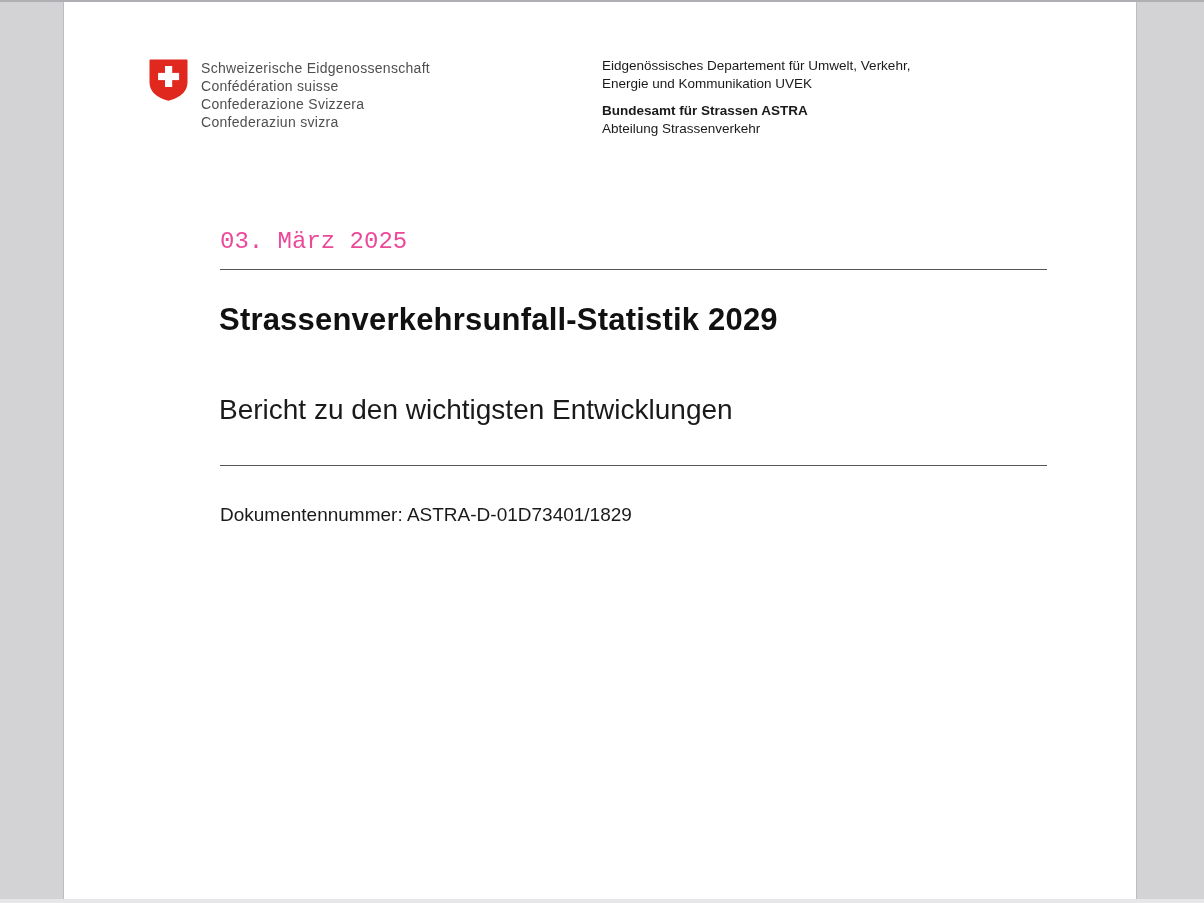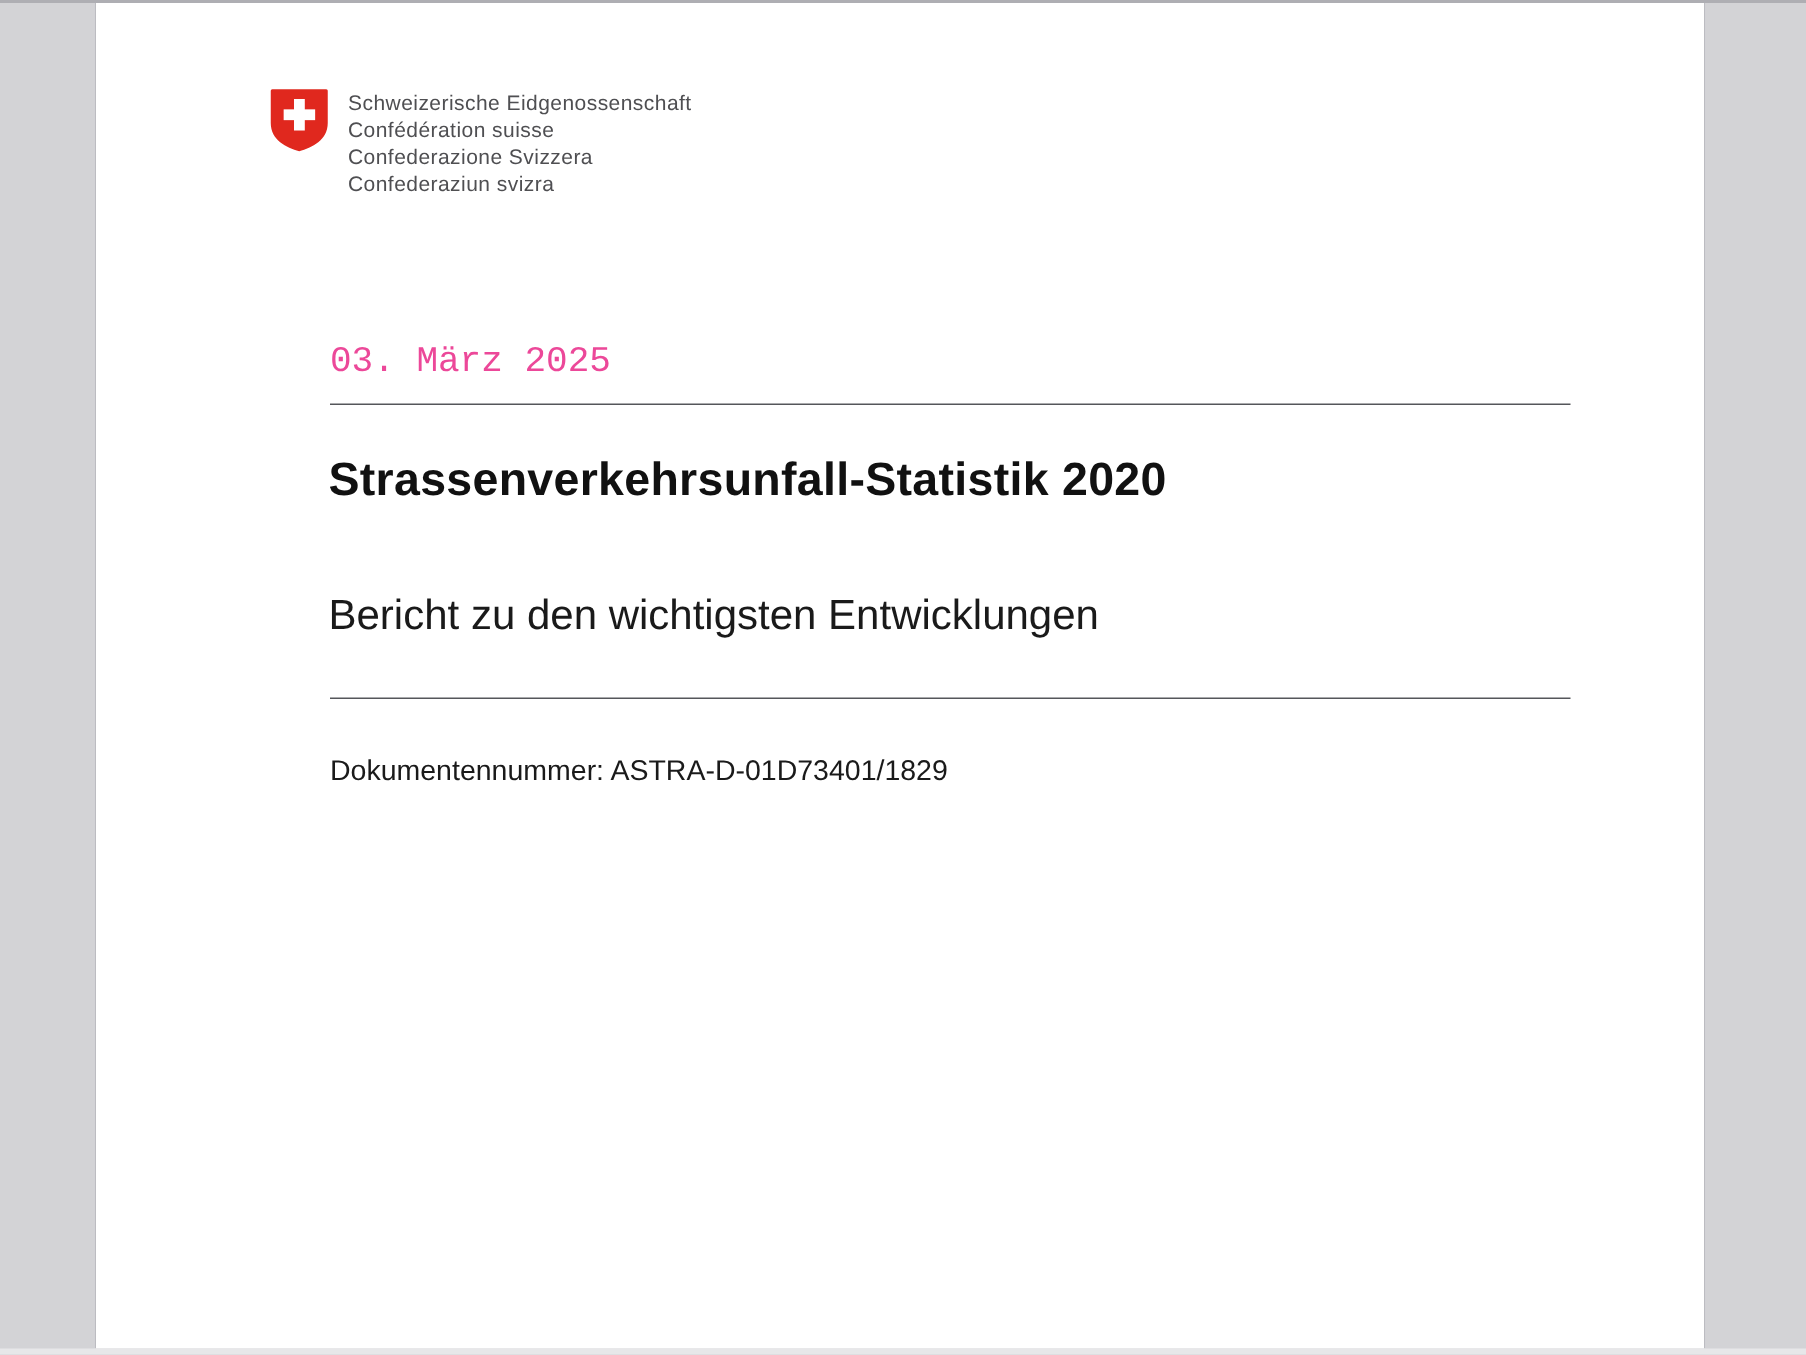--- a/index.html
+++ b/index.html
@@ -37,21 +37,21 @@
     width: 1074px; height: 897px;
     background: #ffffff;
     border-left: 1px solid #bcbcc1;
     border-right: 1px solid #bcbcc1;
     box-sizing: border-box;
     z-index: 2;
   }
   
   .logo-block {
     position: absolute;
-    left: 115px; top: 56px;
+    left: 84px; top: 56px;
     display: flex;
     align-items: flex-start;
   }
   .swiss-shield {
     width: 41px; height: 44px;
     flex: 0 0 auto;
   }
   .logo-wordmark {
     margin-left: 12px;
     padding-top: 1px;
@@ -136,26 +136,32 @@
         <rect x="10.1" y="14.9" width="21" height="7.2" fill="#ffffff"></rect>
       </svg>
       <div class="logo-wordmark">
         <div>Schweizerische Eidgenossenschaft</div>
         <div>Confédération suisse</div>
         <div>Confederazione Svizzera</div>
         <div>Confederaziun svizra</div>
       </div>
     </div>
 
+    <div class="dept-block">
+      <div>Eidgenössisches Departement für Umwelt, Verkehr,</div>
+      <div>Energie und Kommunikation UVEK</div>
+      <div class="dept-office">Bundesamt für Strassen ASTRA</div>
+      <div>Abteilung Strassenverkehr</div>
+    </div>
 
     <div class="date-line">03. März 2025</div>
 
     <div class="rule rule-1"></div>
 
-    <h1 class="doc-title" style="margin:0;">Strassenverkehrsunfall-Statistik 2020</h1>
+    <h1 class="doc-title" style="margin:0;">Strassenverkehrsunfall-Statistik 2029</h1>
 
     <h2 class="doc-subtitle" style="margin:0;">Bericht zu den wichtigsten Entwicklungen</h2>
 
     <div class="rule rule-2"></div>
 
     <div class="doc-number">Dokumentennummer: ASTRA-D-01D73401/1829</div>
 
   </div>
 
   <div class="bottom-strip"></div>

